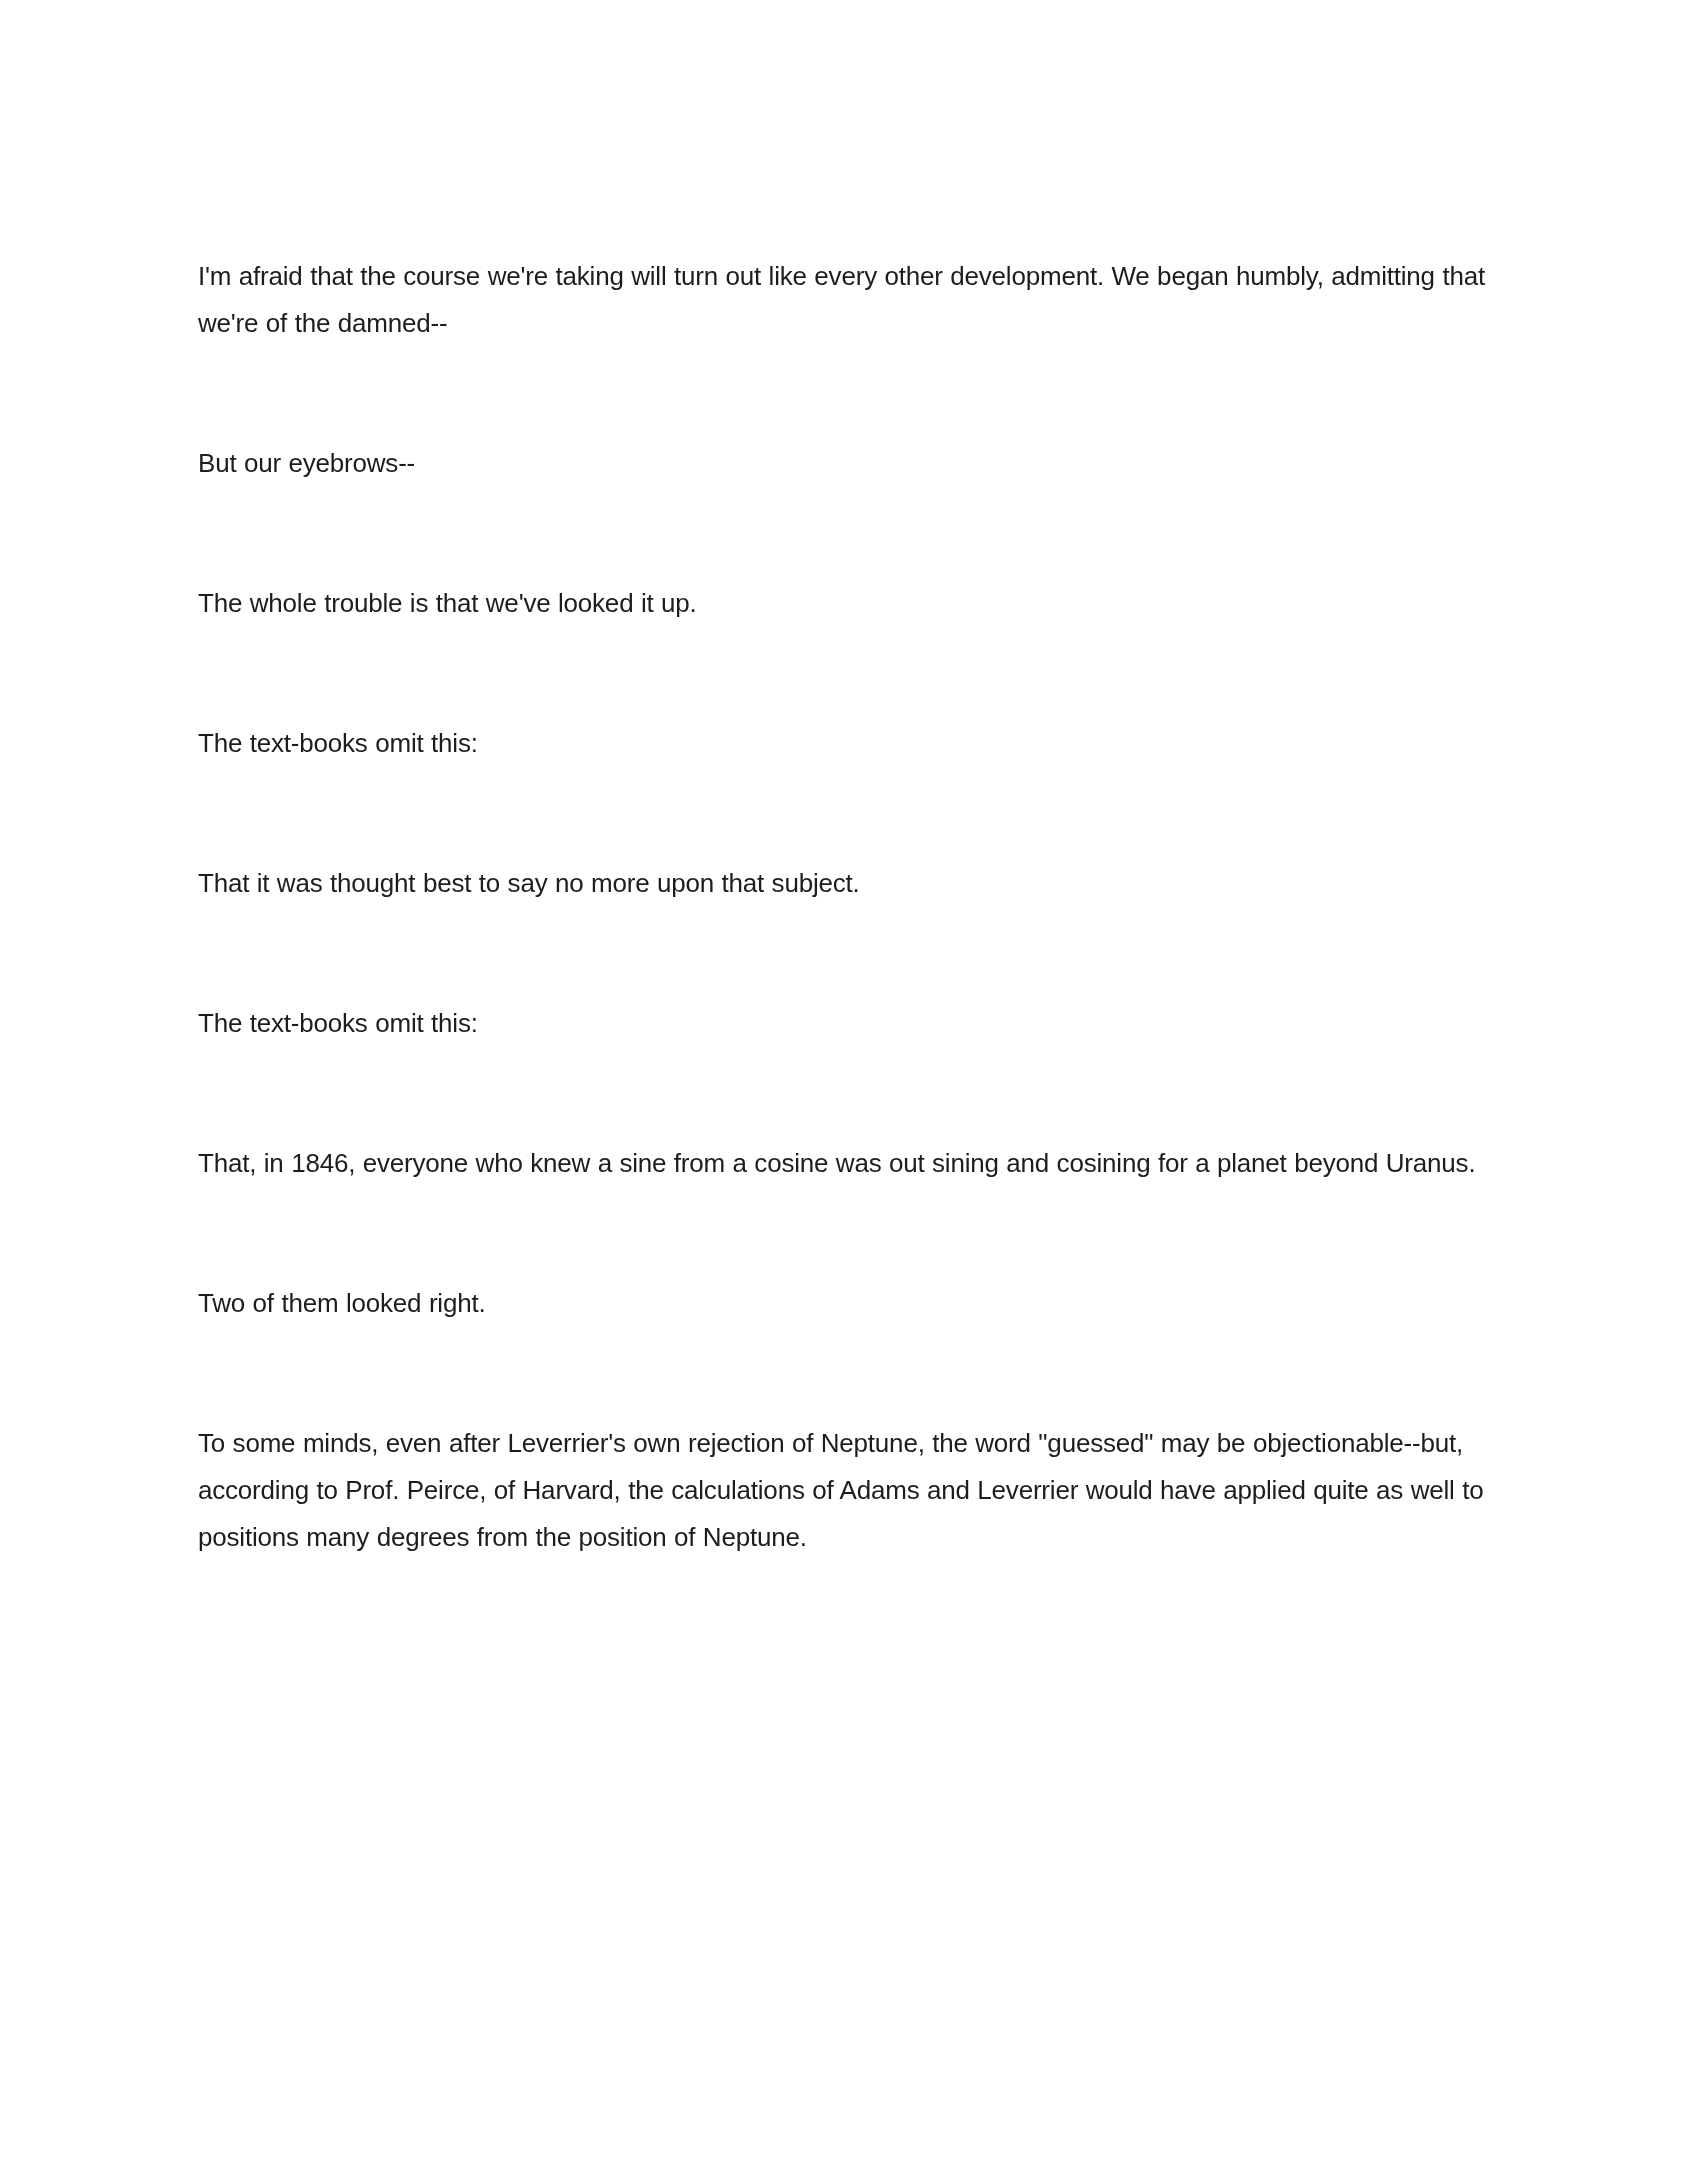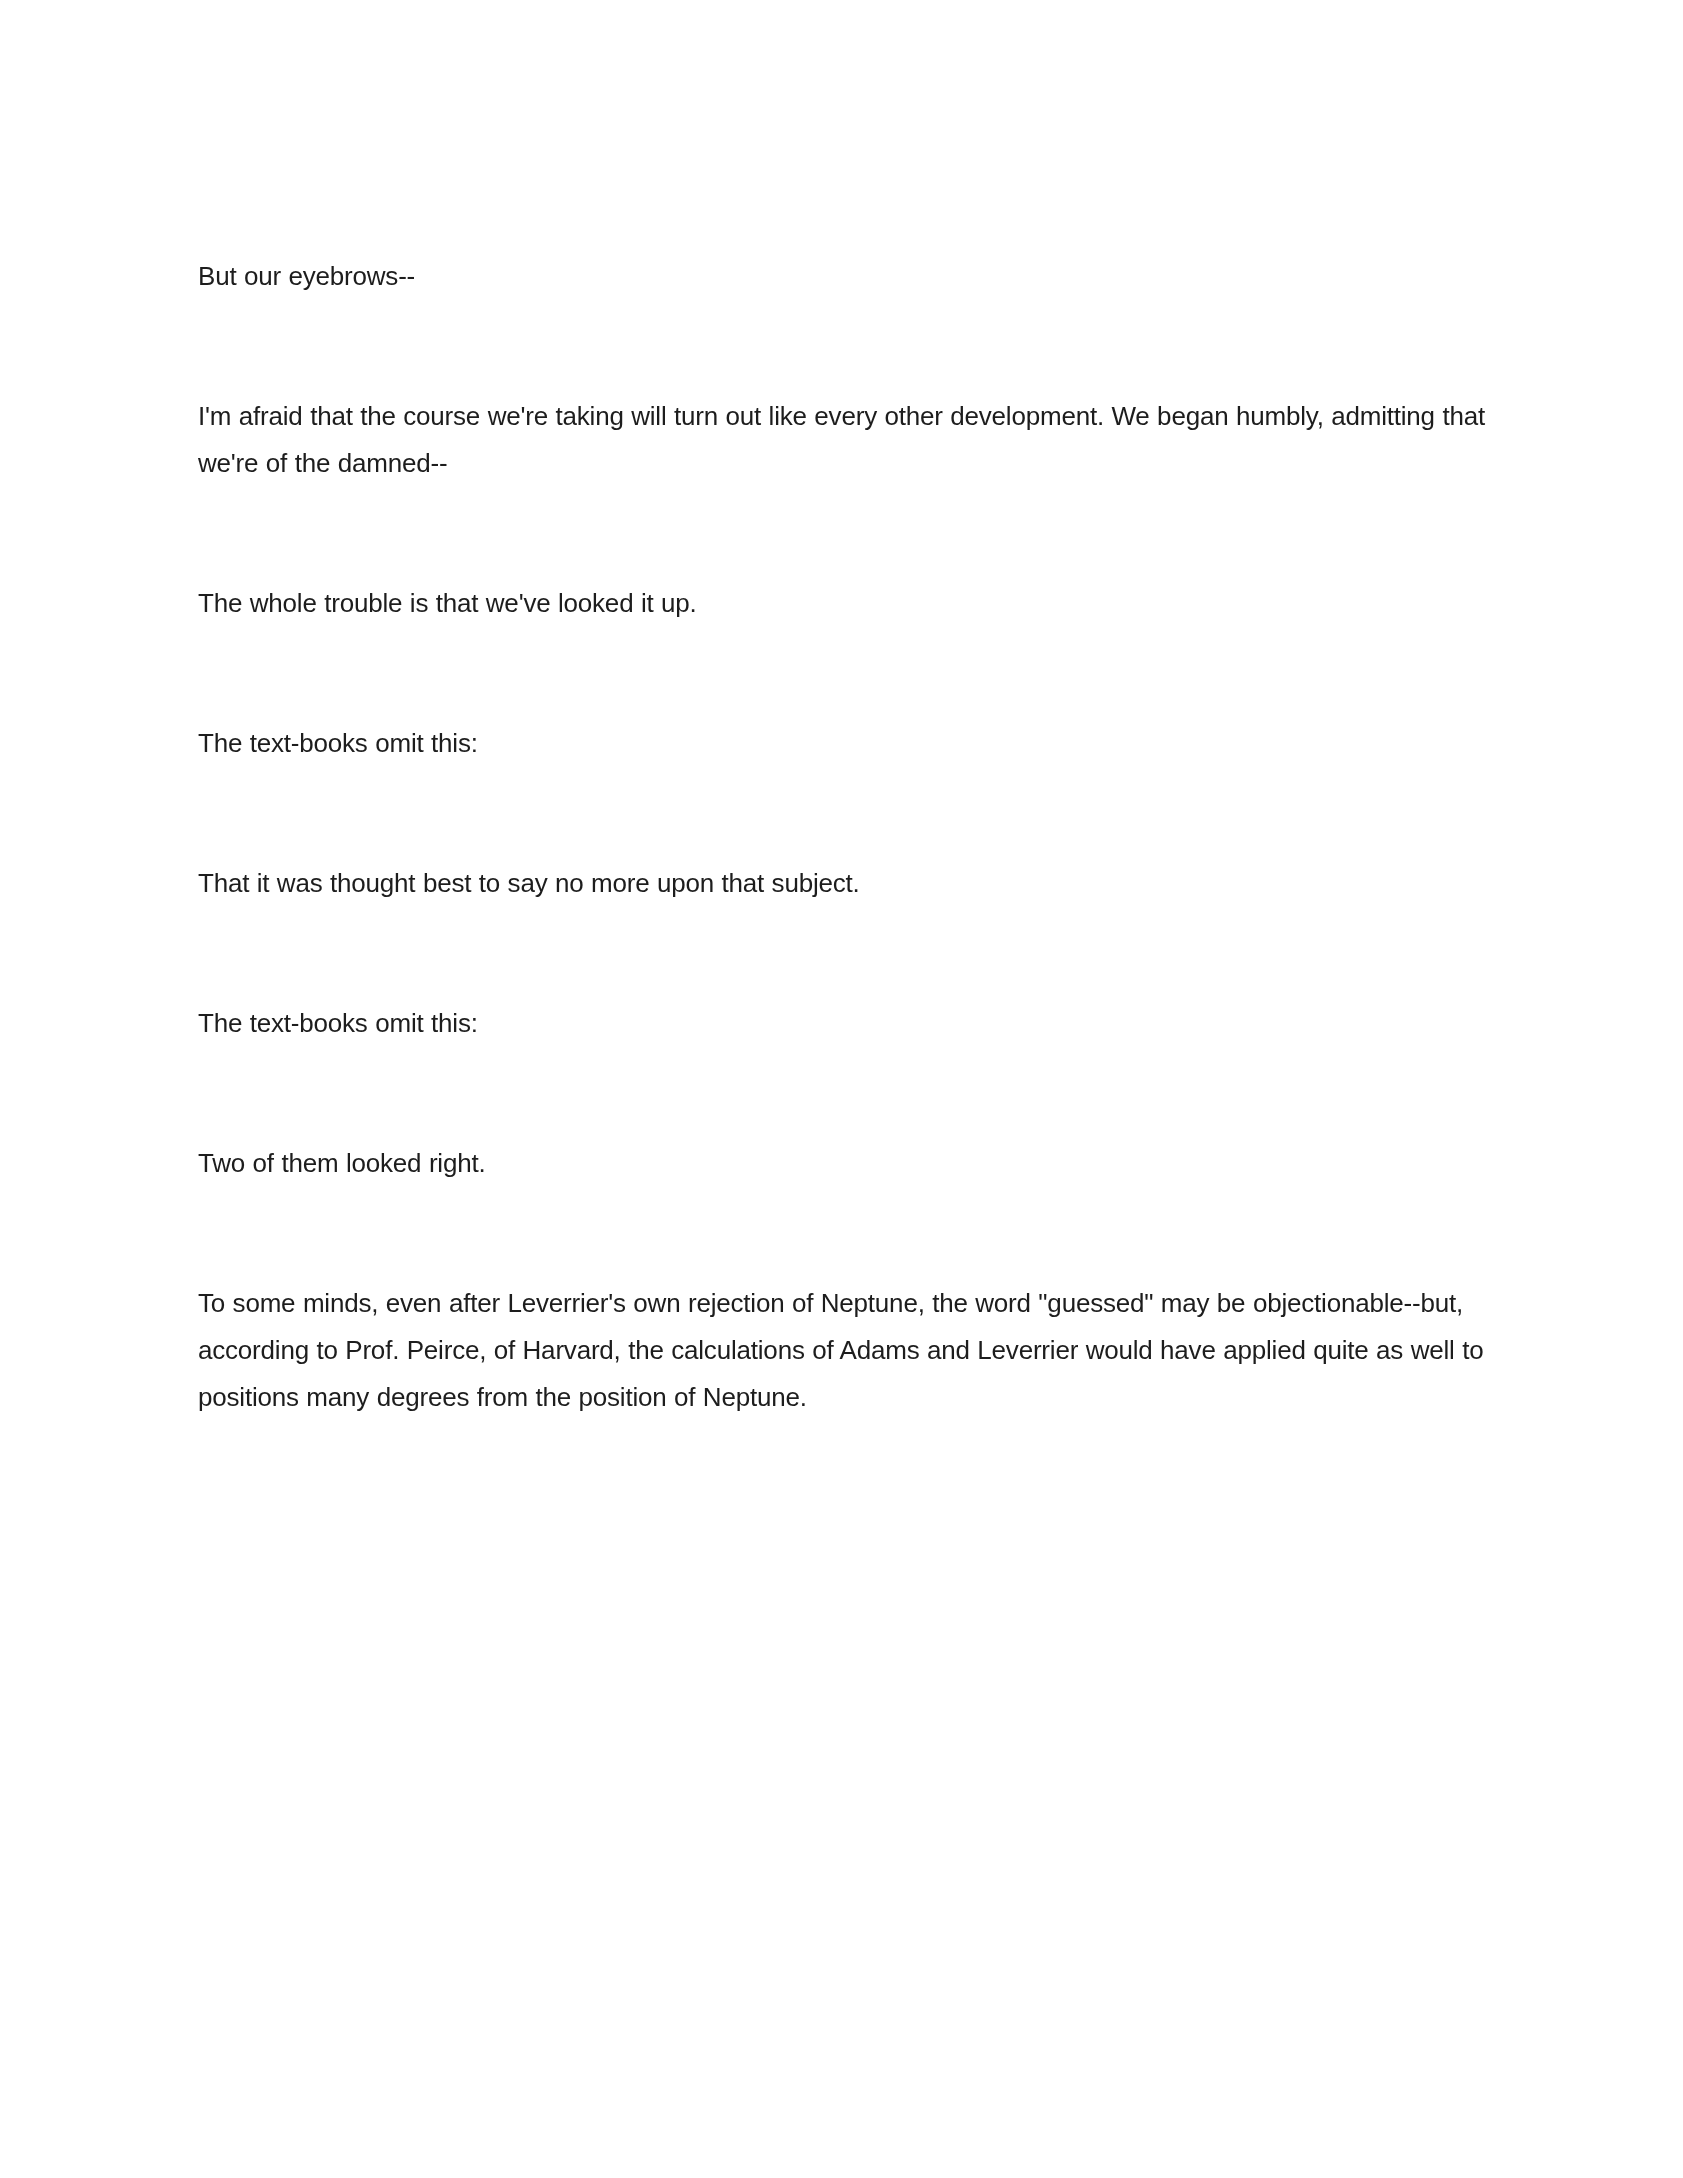--- a/index.html
+++ b/index.html
@@ -36,23 +36,24 @@
   .para:last-child {
     margin-bottom: 0;
   }
 </style>
 </head>
 <body>
 
 <div class="page">
   <div class="doc-body">
 
-  <p class="para">But our eyebrows--</p>
-      <p class="para">I'm afraid that the course we're taking will turn out like every other development. We began humbly, admitting that we're of the damned--</p>
+  <p class="para">I'm afraid that the course we're taking will turn out like every other development. We began humbly, admitting that we're of the damned--</p>
+      <p class="para">But our eyebrows--</p>
       <p class="para">The whole trouble is that we've looked it up.</p>
       <p class="para">The text-books omit this:</p>
       <p class="para">That it was thought best to say no more upon that subject.</p>
       <p class="para">The text-books omit this:</p>
+      <p class="para">That, in 1846, everyone who knew a sine from a cosine was out sining and cosining for a planet beyond Uranus.</p>
       <p class="para">Two of them looked right.</p>
       <p class="para">To some minds, even after Leverrier's own rejection of Neptune, the word "guessed" may be objectionable--but, according to Prof. Peirce, of Harvard, the calculations of Adams and Leverrier would have applied quite as well to positions many degrees from the position of Neptune.</p>
     </div>
 </div>
 
 
 </body></html>

